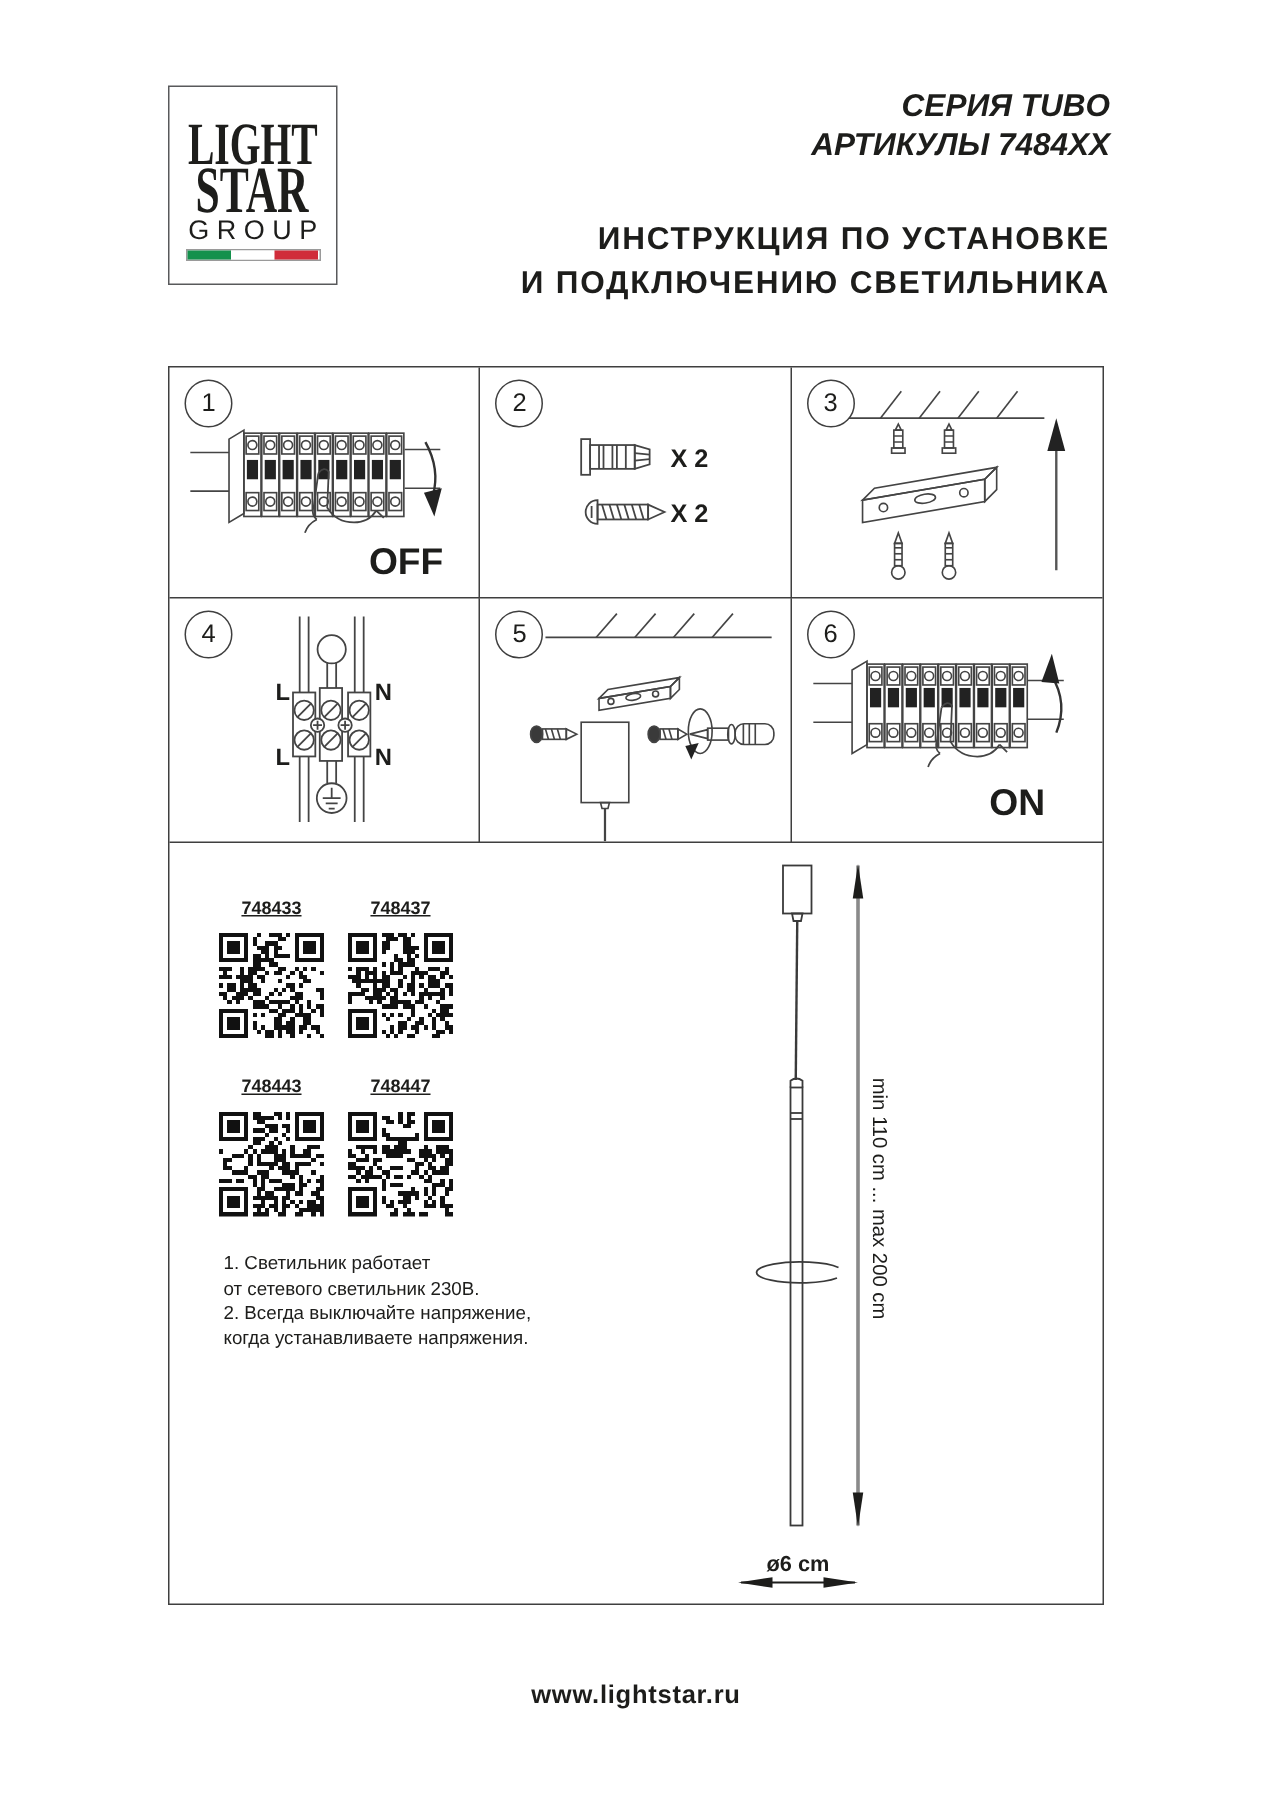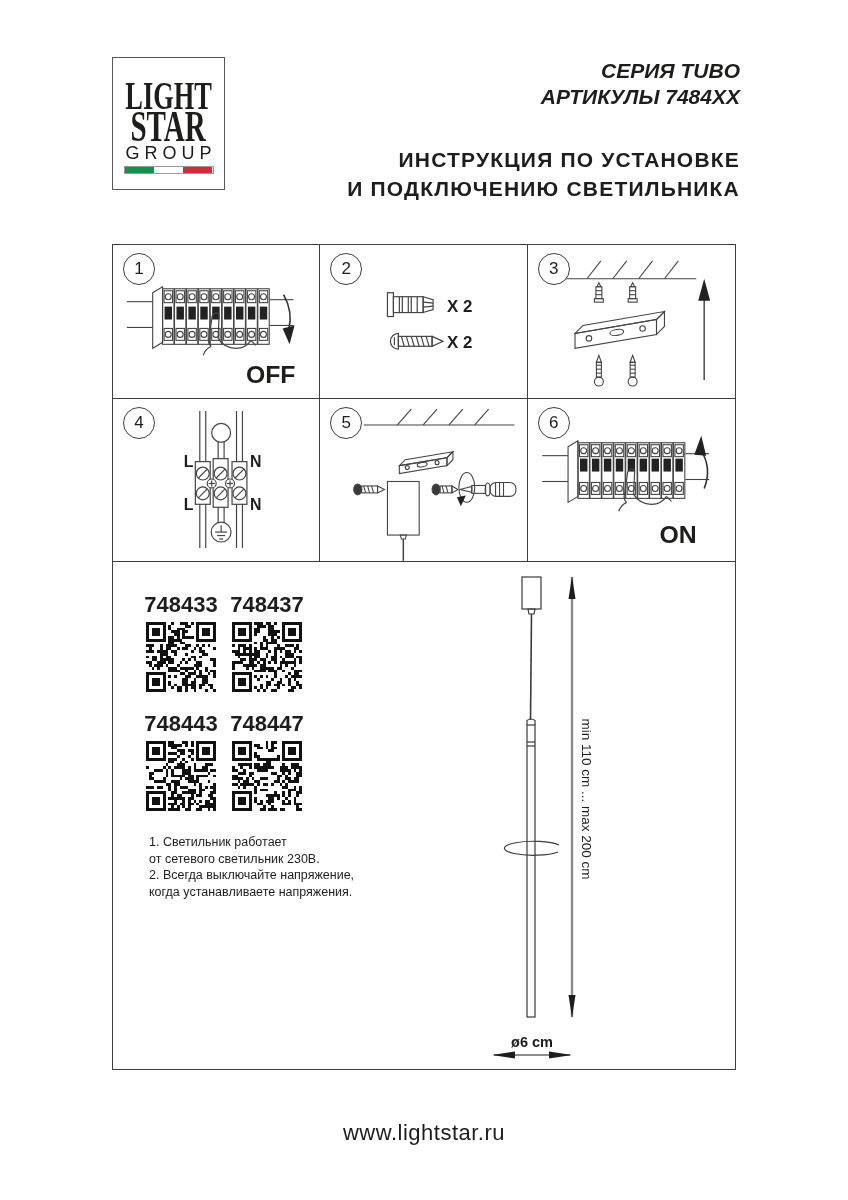--- a/index.html
+++ b/index.html
@@ -23,28 +23,28 @@
   .step.last-col{border-right:none;}
   .badge{position:absolute;left:10px;top:8px;width:30px;height:30px;border:1.3px solid #3f3f3f;border-radius:50%;display:flex;align-items:center;justify-content:center;font-size:17px;background:#fff;z-index:2;}
   .step svg{position:absolute;left:0;top:0;width:100%;height:100%;}
   svg text{font-family:"Liberation Sans",sans-serif;fill:#1d1d1b;}
 
   #bottom-section{grid-column:1/4;position:relative;}
 
   
   #qr-grid{position:absolute;left:28px;top:33px;display:grid;grid-template-columns:80px 80px;column-gap:6px;row-gap:22px;}
   .qr-item{text-align:center;}
-  .qr-label{font-size:22px;font-weight:bold;line-height:20px;margin-bottom:7px;}
+  .qr-label{font-size:12px;font-weight:bold;line-height:20px;margin-bottom:7px;text-decoration:underline;}
   .qr-item svg{width:70px;height:70px;display:block;margin:0 auto;}
 
   #notes{position:absolute;left:36px;top:272px;font-size:12.5px;line-height:16.5px;}
 
   #lamp-svg{position:absolute;left:345px;top:6px;width:180px;height:496px;}
 
-  #website{position:absolute;left:0;right:0;top:1120px;text-align:center;font-size:22px;font-weight:normal;letter-spacing:.5px;}
+  #website{position:absolute;left:0;right:0;top:1120px;text-align:center;font-size:17px;font-weight:bold;letter-spacing:.5px;}
 </style>
 </head>
 <body>
 
 <div id="logo-box">
   <div class="logo-light">LIGHT</div>
   <div class="logo-star">STAR</div>
   <div class="logo-group">GROUP</div>
   <div class="flag">
     <div style="background: rgb(19, 145, 76);"></div>

